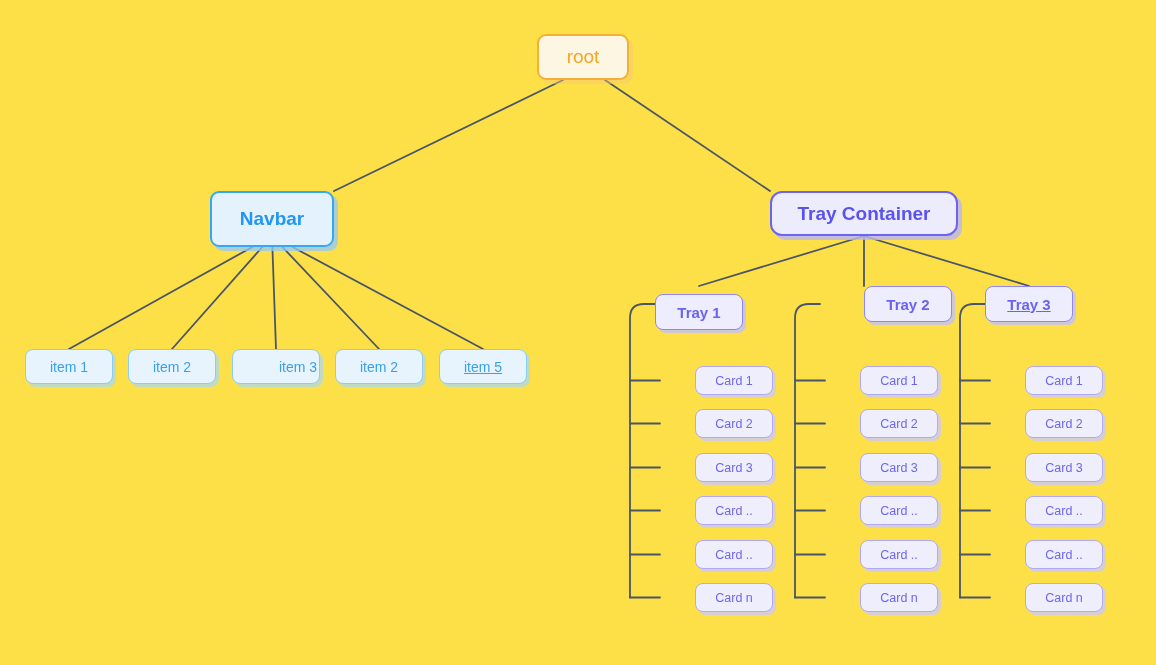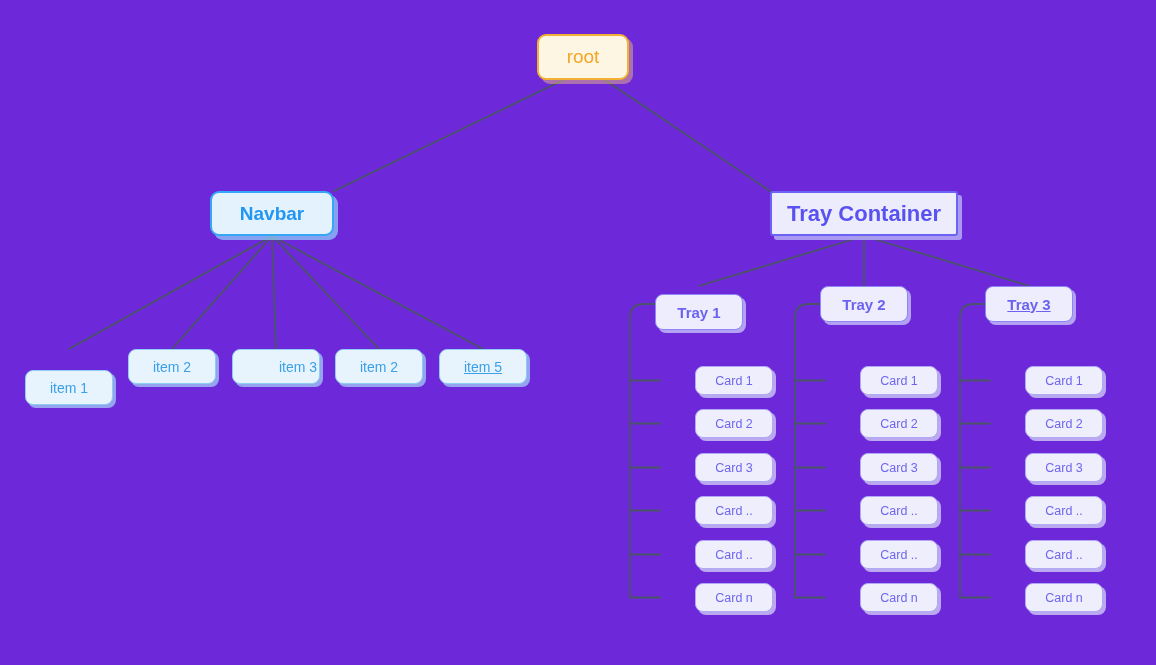--- a/index.html
+++ b/index.html
@@ -9,21 +9,21 @@
     background: #ffffff;
   }
   body {
     font-family: "Liberation Sans", sans-serif;
     -webkit-font-smoothing: antialiased;
   }
   #canvas {
     position: relative;
     width: 1156px;
     height: 665px;
-    background: #6d28d9;
+    background: #fde047;
     overflow: hidden;
   }
   #edges {
     position: absolute;
     left: 0;
     top: 0;
     width: 1156px;
     height: 665px;
     pointer-events: none;
   }
@@ -66,23 +66,23 @@
     border-radius: 8px;
     color: #3aa0e8;
     font-size: 14px;
     box-shadow: 3px 3px 0 0 rgba(165,216,247,0.7);
   }
   
   .n-traycontainer {
     background: #edecfd;
     border-color: #6c63f5;
     border-width: 2px;
-    border-radius: 3px;
+    border-radius: 12px;
     color: #5a52f0;
-    font-size: 22px;
+    font-size: 19px;
     font-weight: bold;
     box-shadow: 4px 4px 0 0 rgba(185,181,247,0.8);
   }
   
   .n-tray {
     background: #eeedfd;
     border-color: #8e86f7;
     border-width: 1.6px;
     border-radius: 8px;
     color: #6b63f0;
@@ -138,30 +138,30 @@
       <path d="M960 467.5 L990 467.5" fill="none" stroke="#4a5568" stroke-width="1.8" stroke-linecap="round" stroke-linejoin="round"></path>
       <path d="M960 510.5 L990 510.5" fill="none" stroke="#4a5568" stroke-width="1.8" stroke-linecap="round" stroke-linejoin="round"></path>
       <path d="M960 554.5 L990 554.5" fill="none" stroke="#4a5568" stroke-width="1.8" stroke-linecap="round" stroke-linejoin="round"></path>
       <path d="M960 597.5 L990 597.5" fill="none" stroke="#4a5568" stroke-width="1.8" stroke-linecap="round" stroke-linejoin="round"></path>
     </svg>
 
   <div class="node n-root" style="left: 537px; top: 34px; width: 92px; height: 46px;">
     <span>root</span>
   </div>
 
-  <div class="node n-navbar" style="left: 210px; top: 191px; width: 124px; height: 45px;">
+  <div class="node n-navbar" style="left: 210px; top: 191px; width: 124px; height: 56px;">
     <span>Navbar</span>
   </div>
 
   <div class="node n-traycontainer" style="left: 770px; top: 191px; width: 188px; height: 45px;">
     <span>Tray Container</span>
   </div>
 
   <div id="dynamic">
-      <div class="node n-item" style="left: 25px; top: 370px; width: 88px; height: 35px;">
+      <div class="node n-item" style="left: 25px; top: 349px; width: 88px; height: 35px;">
         <span>item 1</span>
       </div>
       <div class="node n-item" style="left: 128px; top: 349px; width: 88px; height: 35px; align-items: center;">
         <span>item 2</span>
       </div>
       <div class="node n-item" style="left: 232px; top: 349px; width: 88px; height: 35px; padding-left: 44px;">
         <span>item 3</span>
       </div>
       <div class="node n-item" style="left: 335px; top: 349px; width: 88px; height: 35px;">
         <span>item 2</span>
@@ -183,21 +183,21 @@
       </div>
       <div class="node n-card" style="left: 660px; top: 496px; width: 78px; height: 29px;">
         <span>Card ..</span>
       </div>
       <div class="node n-card" style="left: 660px; top: 540px; width: 78px; height: 29px;">
         <span>Card ..</span>
       </div>
       <div class="node n-card" style="left: 660px; top: 583px; width: 78px; height: 29px;">
         <span>Card n</span>
       </div>
-      <div class="node n-tray" style="left: 820px; top: 286px; width: 88px; height: 36px;">
+      <div class="node n-tray" style="left: 864px; top: 286px; width: 88px; height: 36px;">
         <span>Tray 2</span>
       </div>
       <div class="node n-card" style="left: 825px; top: 366px; width: 78px; height: 29px;">
         <span>Card 1</span>
       </div>
       <div class="node n-card" style="left: 825px; top: 409px; width: 78px; height: 29px;">
         <span>Card 2</span>
       </div>
       <div class="node n-card" style="left: 825px; top: 453px; width: 78px; height: 29px;">
         <span>Card 3</span>

